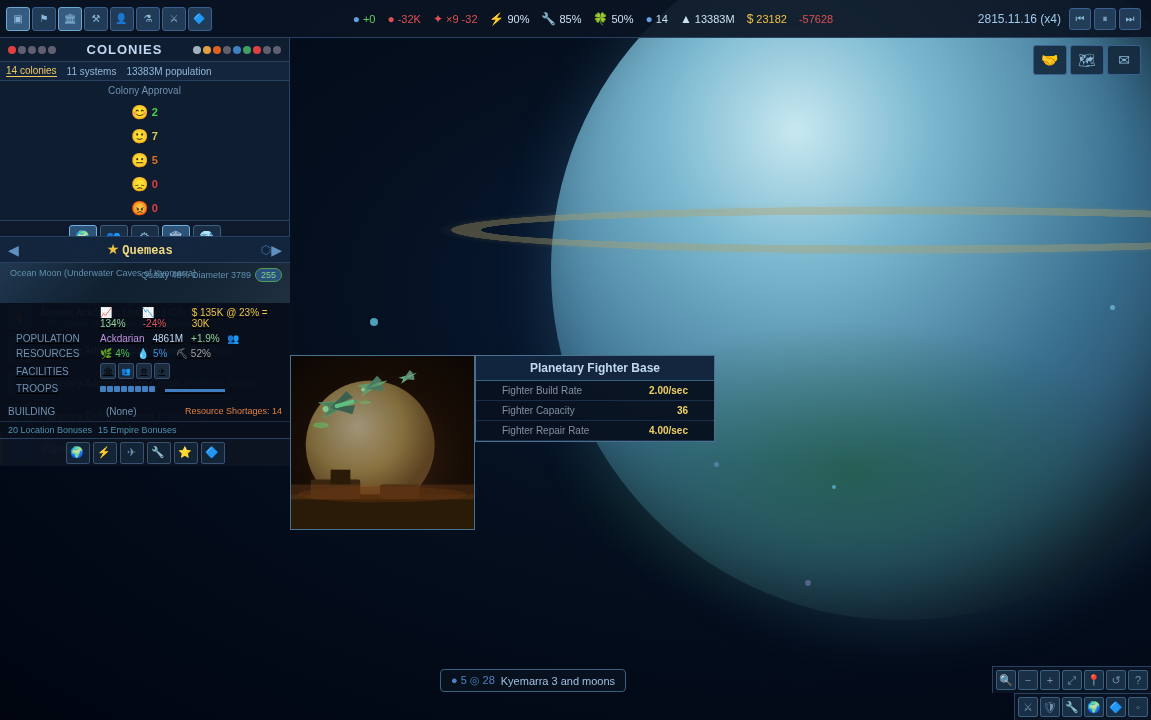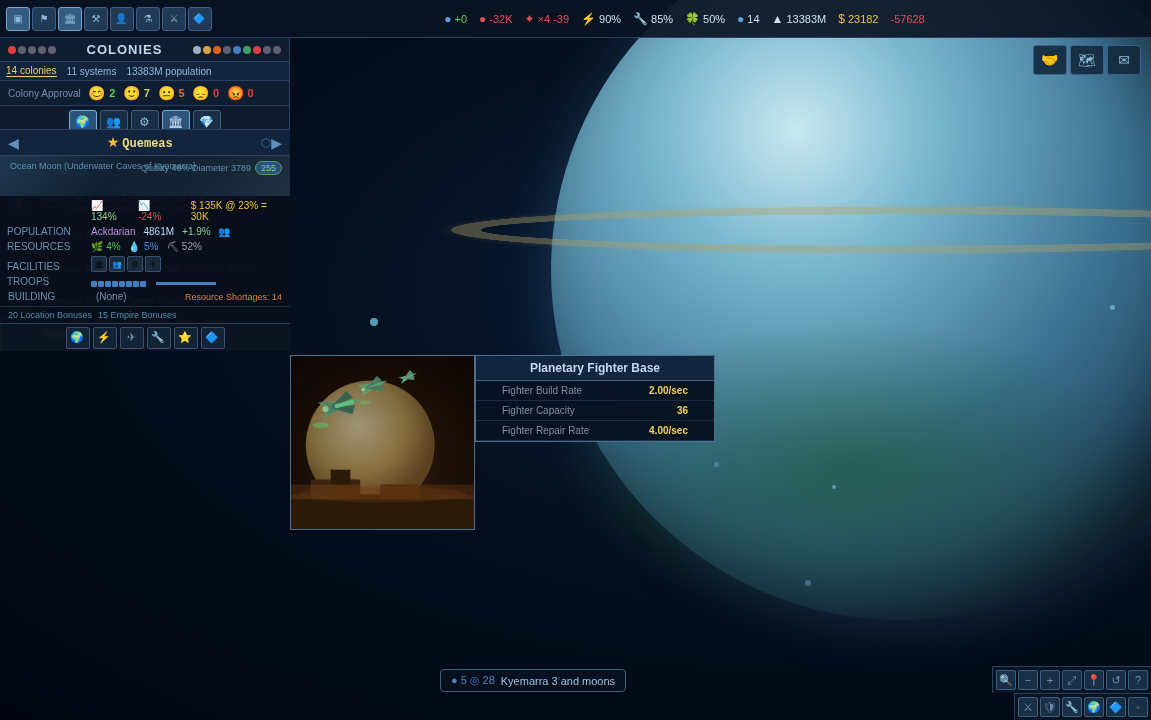--- a/index.html
+++ b/index.html
@@ -245,20 +245,21 @@
     .colonies-stat.active {
       color: #f0c860;
       border-bottom: 1px solid #f0c860;
     }
 
     #approval-bar {
       display: flex;
       align-items: center;
       padding: 4px 8px;
       gap: 8px;
+      flex-direction: column;
     }
 
     #approval-label {
       color: #7090b0;
       font-size: 10px;
     }
 
     .approval-item {
       display: flex;
       align-items: center;
@@ -483,24 +484,25 @@
       position: relative;
       overflow: hidden;
     }
 
     #planet-rows {
       padding: 2px 0;
     }
 
     .planet-row {
       display: flex;
-      align-items: flex-end;
-      padding: 2px 7px;
+      align-items: center;
+      padding: 2px 16px;
       gap: 4px;
       font-size: 10px;
+      text-decoration: underline;
     }
 
     .row-label {
       color: #7090b0;
       width: 80px;
       flex-shrink: 0;
       font-size: 10px;
     }
 
     .row-value {
@@ -544,25 +546,25 @@
       display: flex;
       padding: 3px 8px;
       gap: 6px;
       border-top: 1px solid #1a2e48;
       font-size: 9px;
       color: #5090b0;
     }
 
     #building-row {
       display: flex;
-      align-items: center;
       padding: 2px 8px;
       font-size: 10px;
       color: #7090b0;
-      gap: 8px;
+      gap: 18px;
+      margin-top: 8px;
     }
 
     #shortages {
       color: #e08040;
       font-size: 9px;
       margin-left: auto;
     }
 
     
     #bottom-toolbar {
@@ -736,21 +738,21 @@
     <div class="stat-item">
       <span class="stat-icon stat-blue">●</span>
       <span class="stat-positive">+0</span>
     </div>
     <div class="stat-item">
       <span class="stat-icon stat-negative">●</span>
       <span class="stat-negative">-32K</span>
     </div>
     <div class="stat-item">
       <span class="stat-icon stat-negative">✦</span>
-      <span class="stat-negative">×4 -39</span>
+      <span class="stat-negative">×9 -32</span>
     </div>
     <div class="stat-item">
       <span class="stat-icon">⚡</span>
       <span>90%</span>
     </div>
     <div class="stat-item">
       <span class="stat-icon">🔧</span>
       <span>85%</span>
     </div>
     <div class="stat-item">
@@ -767,20 +769,28 @@
     </div>
     <div class="stat-item">
       <span class="stat-icon stat-gold">$</span>
       <span class="stat-gold">23182</span>
     </div>
     <div class="stat-item">
       <span class="stat-negative">-57628</span>
     </div>
   </div>
 
+  <div id="top-right">
+    <span id="time-display">2815.11.16 (x4)</span>
+    <div id="playback-controls">
+      <div class="playback-btn">⏮</div>
+      <div class="playback-btn">⏸</div>
+      <div class="playback-btn">⏭</div>
+    </div>
+  </div>
 </div>
 
 <div id="action-icons">
   <div class="action-icon-btn">🤝</div>
   <div class="action-icon-btn">🗺</div>
   <div class="action-icon-btn">✉</div>
 </div>
 
 <div id="left-panel">
 

